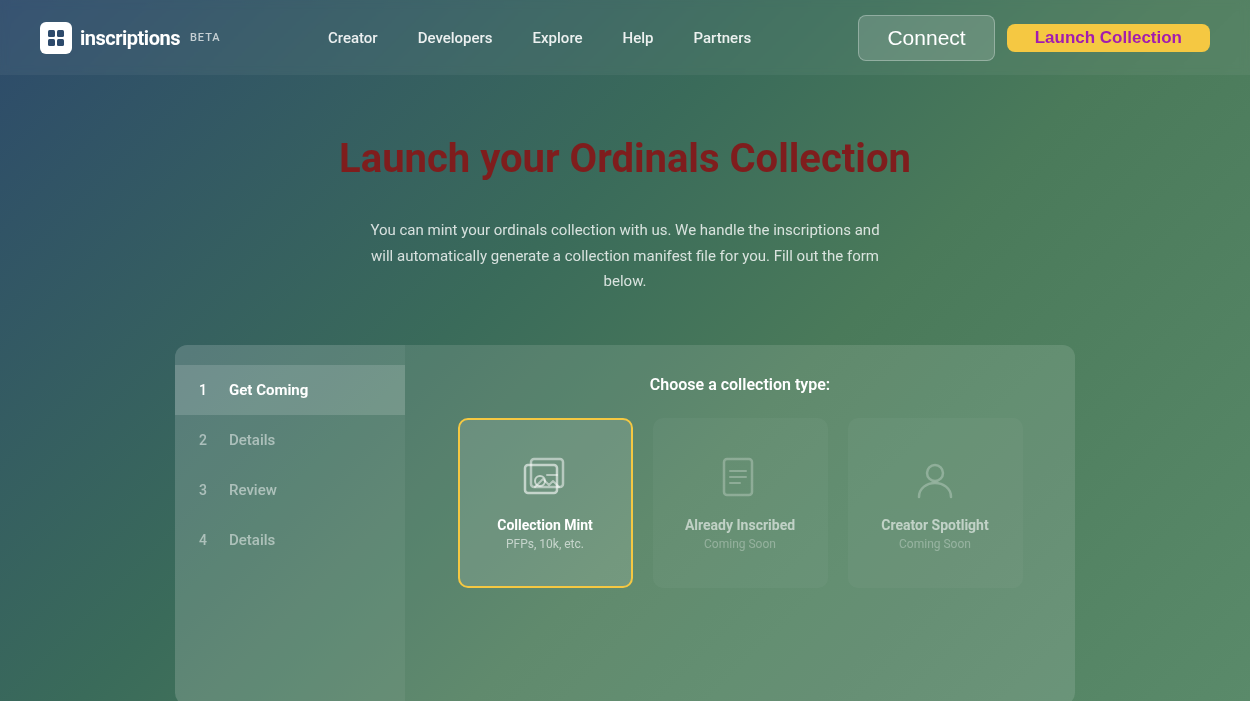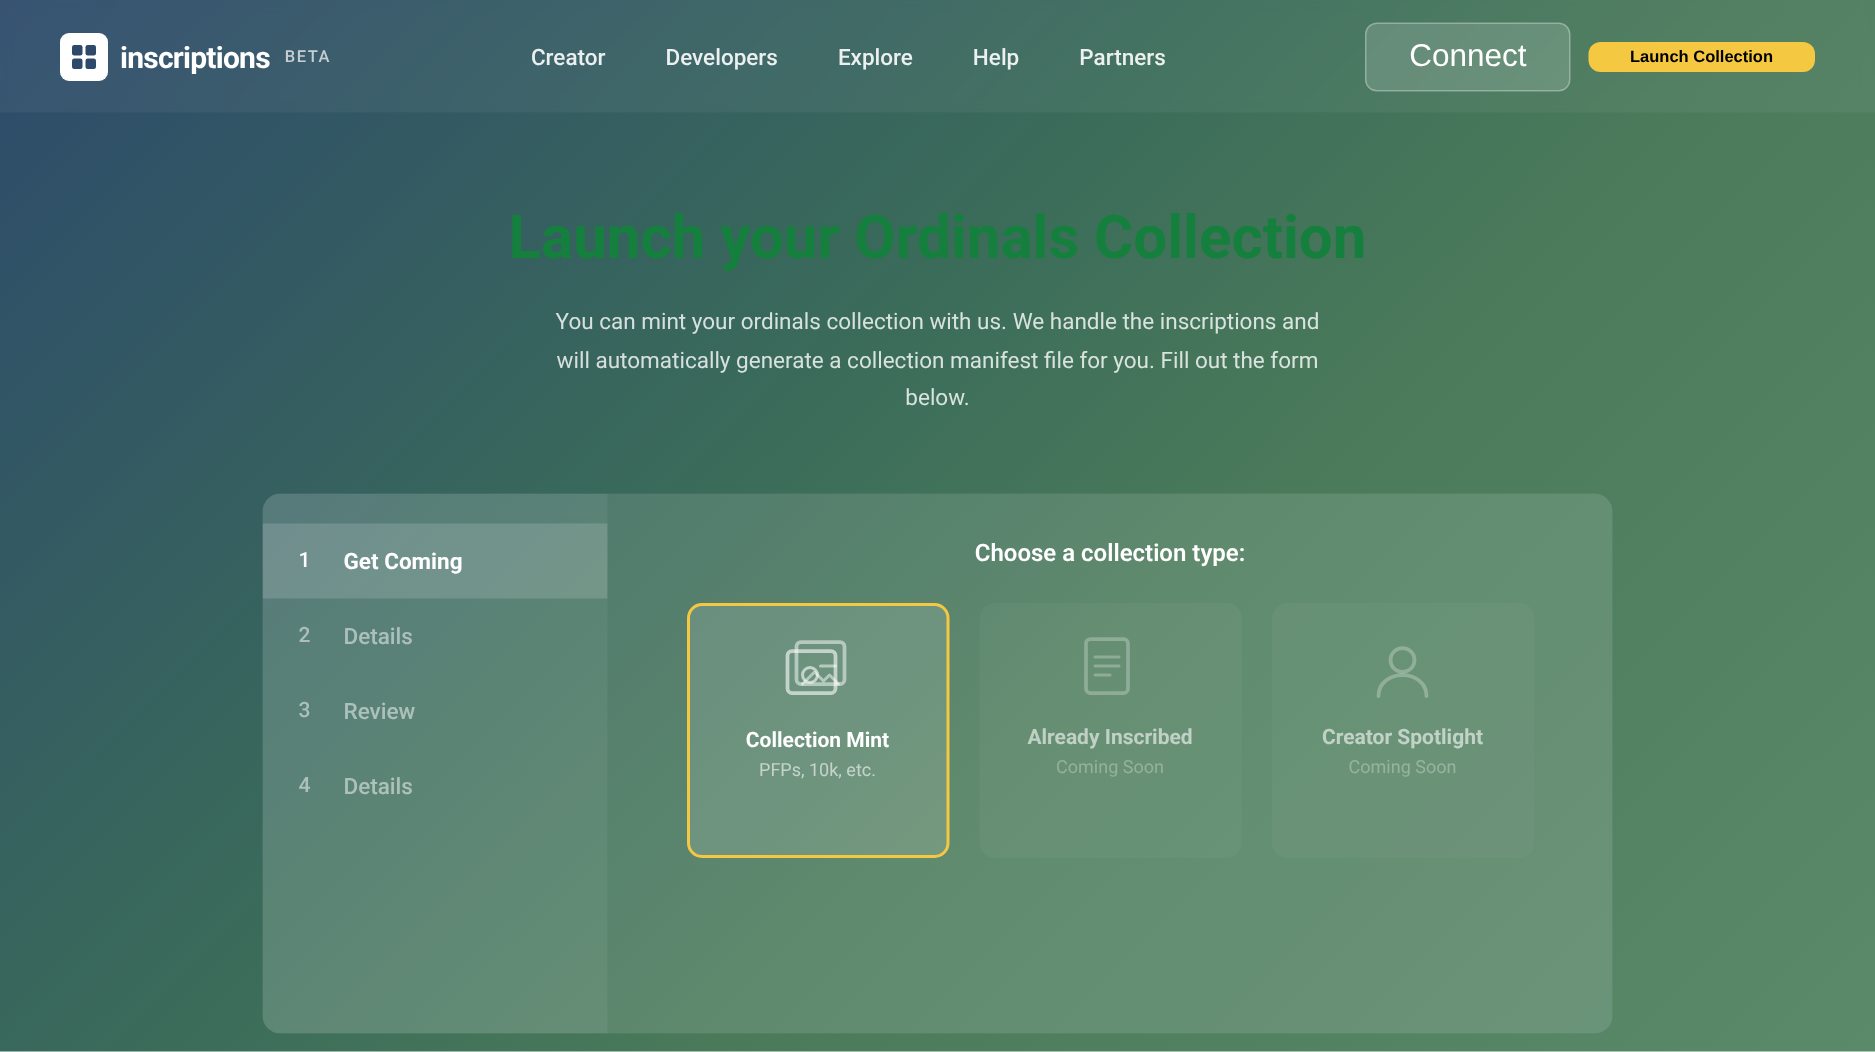--- a/index.html
+++ b/index.html
@@ -87,39 +87,39 @@
       padding: 10px 28px;
       border-radius: 8px;
       font-size: 21px;
       font-weight: 500;
       cursor: pointer;
     }
 
     .launch-btn {
       background: #f5c842;
       border: none;
-      color: #000000;
+      color: #a21caf;
       padding: 4px 28px;
       border-radius: 8px;
-      font-size: 11px;
+      font-size: 17px;
       font-weight: 700;
       cursor: pointer;
     }
 
     
     .hero {
       text-align: center;
       padding: 60px 20px 30px;
     }
 
     .hero-title {
-      color: #15803d;
+      color: #7f1d1d;
       font-size: 40px;
       font-weight: 700;
-      margin-bottom: 20px;
+      margin-bottom: 36px;
     }
 
     .hero-desc {
       color: rgba(255,255,255,0.8);
       font-size: 15px;
       line-height: 1.7;
       max-width: 520px;
       margin: 0 auto;
     }
 
@@ -197,20 +197,21 @@
       justify-content: center;
     }
 
     .collection-card {
       width: 175px;
       height: 170px;
       border-radius: 10px;
       display: flex;
       flex-direction: column;
       align-items: center;
+      justify-content: center;
       cursor: pointer;
       padding: 20px 16px;
       text-align: center;
       background: rgba(255,255,255,0.08);
     }
 
     .collection-card.selected {
       border: 2px solid #f5c842;
       background: rgba(255,255,255,0.12);
     }

